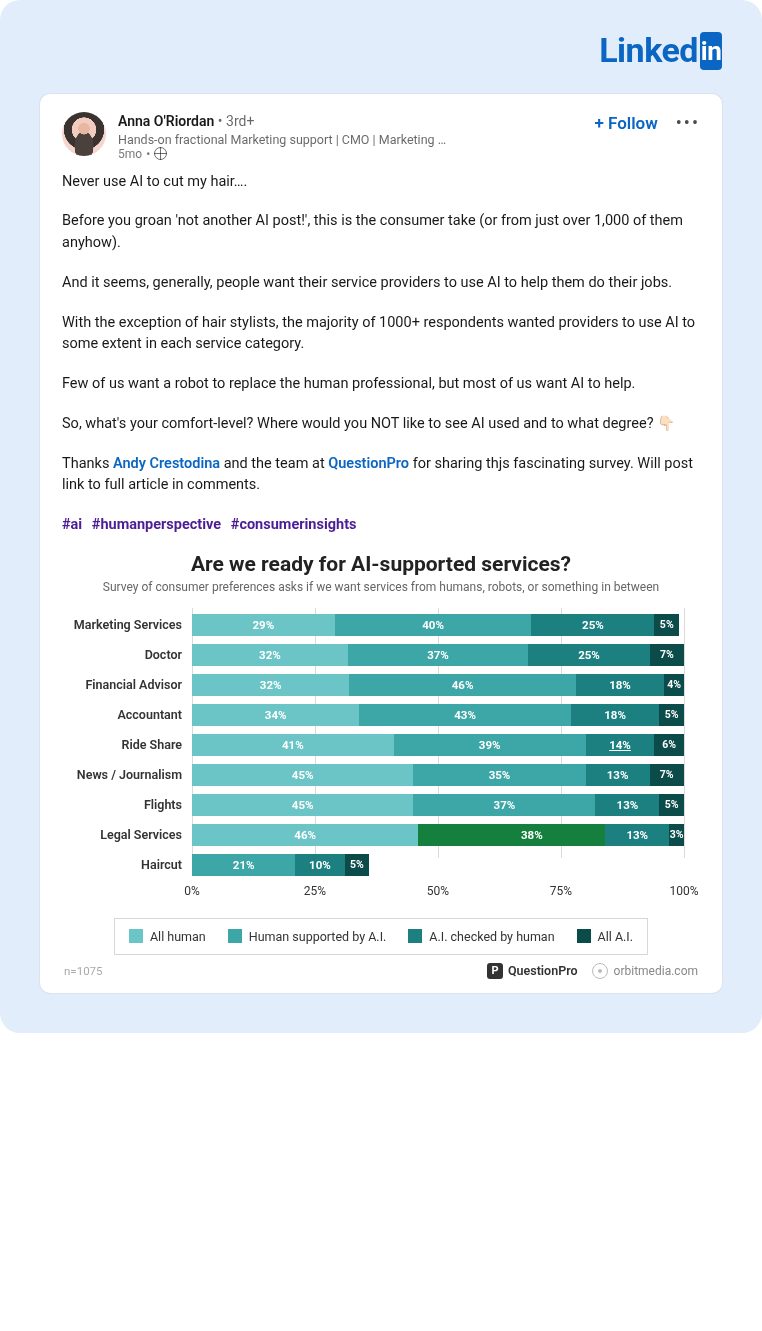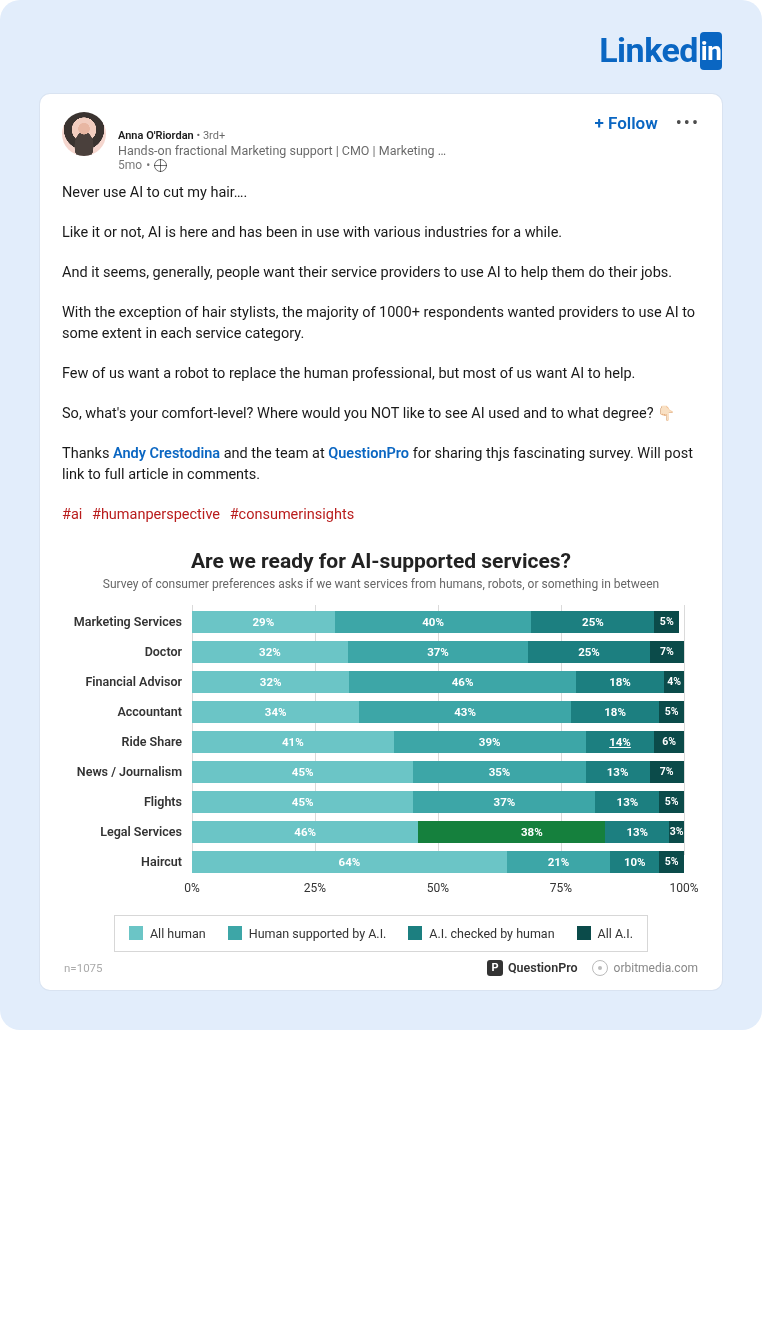--- a/index.html
+++ b/index.html
@@ -35,21 +35,21 @@
     background: radial-gradient(circle at 50% 40%, #f2cdbf 0 35%, #3a3330 36% 58%, #f5d6ce 59% 100%);
     overflow:hidden; position:relative;
   }
   .avatar::after{
     content:""; position:absolute; inset:0;
     background:
       radial-gradient(circle at 50% 38%, #e8b7a3 0 16%, transparent 17%),
       radial-gradient(ellipse at 50% 78%, #4a403c 0 30%, transparent 31%);
   }
   .head-main { flex:1; min-width:0; }
-  .name-line { font-size:11px; color:rgba(0,0,0,0.6); line-height:1.4;margin-top:16px; }
+  .name-line { font-size:14px; color:rgba(0,0,0,0.6); line-height:1.4; }
   .name { font-weight:600; color:rgba(0,0,0,0.9); }
   .headline {
     font-size:12.5px; color:rgba(0,0,0,0.6);
     white-space:nowrap; overflow:hidden; text-overflow:ellipsis; max-width:340px;
   }
   .meta-line { font-size:12px; color:rgba(0,0,0,0.55); display:flex; align-items:center; gap:4px; }
   .globe-icon {
     display:inline-flex; width:13px; height:13px; border:1px solid rgba(0,0,0,0.55);
     border-radius:50%; position:relative;
   }
@@ -61,21 +61,21 @@
   }
   .head-actions { display:flex; align-items:center; gap:18px; color:#0a66c2; }
   .follow-btn {
     display:inline-flex; align-items:center; gap:4px;
     font-size:17px; font-weight:600; color:#0a66c2; cursor:pointer;
   }
   .overflow-btn { color:rgba(0,0,0,0.7); font-size:18px; letter-spacing:2px; cursor:pointer; }
   .post-body { margin-top:10px; font-size:14.5px; color:rgba(0,0,0,0.9); line-height:1.5; }
   .post-body p { margin:0 0 18px 0; }
   .mention { color:#0a66c2; font-weight:600; }
-  .hashtags { color:#b91c1c; font-weight:400; font-size:14.5px; margin-bottom:23px; }
+  .hashtags { color:#4c1d95; font-weight:700; font-size:14.5px; margin-bottom:16px; }
   .hashtags span { margin-right:6px; }
 
   
   .chart-wrap { margin-top:4px; }
   .chart-title { text-align:center; font-size:21px; font-weight:700; color:#222; margin-bottom:4px; }
   .chart-sub  { text-align:center; font-size:12px; color:#666; margin-bottom:14px; }
   .chart-area { position:relative; padding:0 4px 0 0; }
   .plot { position:relative; margin-left:130px; margin-right:12px; padding-top:2px; }
   .gridlines { position:absolute; inset:0; }
   .gridline { position:absolute; top:0; bottom:22px; width:1px; background:#dadada; }
@@ -155,21 +155,21 @@
         <span class="follow-btn">
           <span>+</span>
           <span>Follow</span>
         </span>
         <span class="overflow-btn">•••</span>
       </div>
     </div>
 
     <div class="post-body">
       <p>Never use AI to cut my hair….</p>
-      <p>Like it or not, AI is here and has been in use with various industries for a while.</p>
+      <p>Before you groan 'not another AI post!', this is the consumer take (or from just over 1,000 of them anyhow).</p>
       <p>And it seems, generally, people want their service providers to use AI to help them do their jobs.</p>
       <p>With the exception of hair stylists, the majority of 1000+ respondents wanted providers to use AI to some extent in each service category.</p>
       <p>Few of us want a robot to replace the human professional, but most of us want AI to help.</p>
       <p>So, what's your comfort-level? Where would you NOT like to see AI used and to what degree? 👇🏻</p>
       <p>
         <span>Thanks </span><span class="mention">Andy Crestodina</span><span> and the team at </span><span class="mention">QuestionPro</span><span> for sharing thjs fascinating survey. Will post link to full article in comments.</span>
       </p>
       <div class="hashtags">
         <span>#ai</span>
         <span>#humanperspective</span>
@@ -259,21 +259,20 @@
               <div class="bar">
                 <div class="seg s0" style="width: 46%; background: rgb(107, 197, 198);">46%</div>
                 <div class="seg s1" style="width: 38%; background: #15803d; padding-left: 40px;">38%</div>
                 <div class="seg s2" style="width: 13%; background: rgb(28, 127, 128);">13%</div>
                 <div class="seg s3 small" style="width: 3%; background: rgb(11, 75, 74);">3%</div>
               </div>
             </div>
             <div class="row">
               <div class="row-label">Haircut</div>
               <div class="bar">
-                <div class="seg s0" style="width: 64%; background: rgb(107, 197, 198);">64%</div>
                 <div class="seg s1" style="width: 21%; background: rgb(61, 166, 167);">21%</div>
                 <div class="seg s2" style="width: 10%; background: rgb(28, 127, 128);">10%</div>
                 <div class="seg s3 small" style="width: 5%; background: rgb(11, 75, 74);">5%</div>
               </div>
             </div>
           </div>
         <div class="xaxis" id="xaxis">
             <div class="xtick" style="left: 0%;">0%</div>
             <div class="xtick" style="left: 25%;">25%</div>
             <div class="xtick" style="left: 50%;">50%</div>

